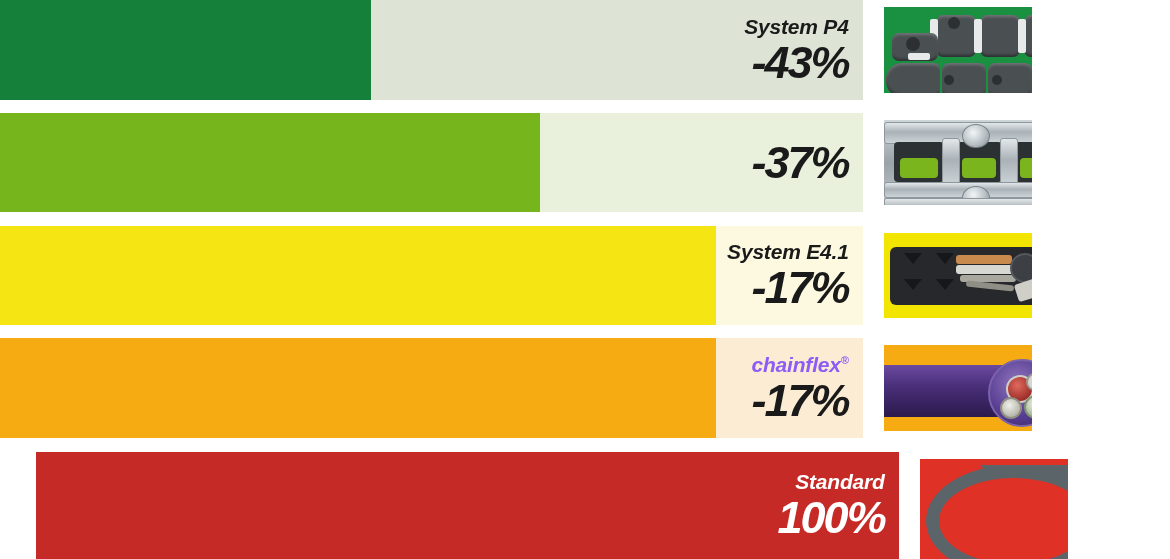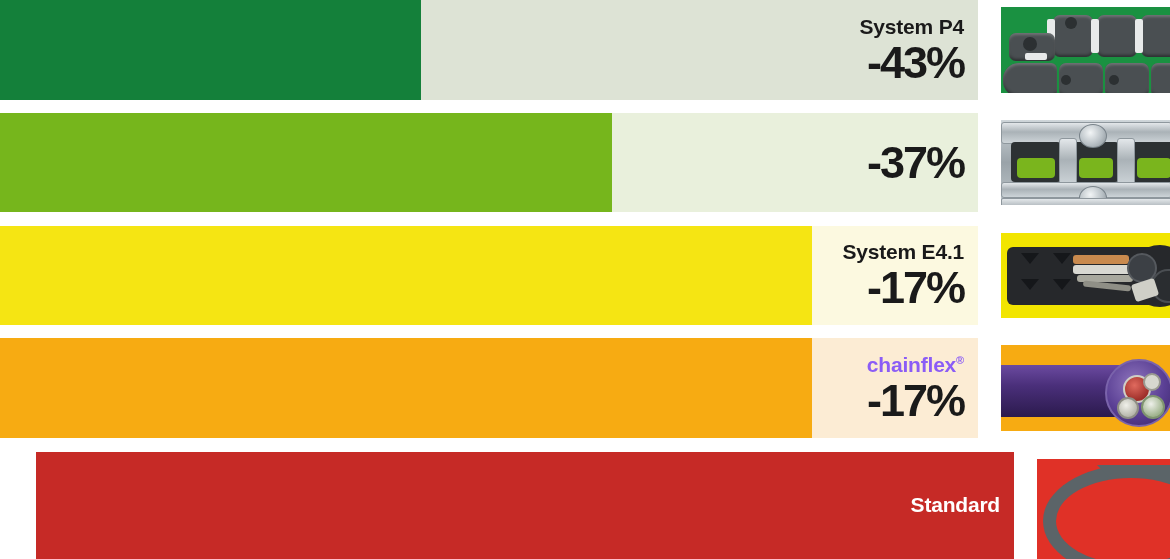--- a/index.html
+++ b/index.html
@@ -9,24 +9,25 @@
   }
   body {
     width: 1170px;
     height: 559px;
     font-family: "Liberation Sans", sans-serif;
     overflow: hidden;
   }
 
   #chart {
     position: relative;
-    width: 1170px;
+    width: 1032px;
     height: 559px;
     display: flex;
     flex-direction: column;
+    font-style: italic;
   }
 
   .row {
     position: relative;
     display: flex;
     flex-direction: row;
     align-items: stretch;
     width: 100%;
   }
 
@@ -322,20 +323,21 @@
   <div class="row-gap" style="height:14px;"></div>
 
   <div class="row" style="height:107px;margin-left:36px;">
     <div class="bar-area">
       <div class="bar-track" style="background:#c62a26;"></div>
       <div class="bar-fill" style="width:100%;background:#c62a26;"></div>
       <div class="bar-labels">
         <div class="label-name" style="color:#ffffff;">
           <span>Standard</span><sup></sup>
         </div>
+        <div class="label-value" style="color:#ffffff;">100%</div>
       </div>
     </div>
     <div class="mid-gap"></div>
     <div class="thumb" style="background:#ffffff;">
       <div class="thumb-photo" style="background:#e03127;bottom:0;">
         <div class="art">
           <div class="std-loop" style="left:6px;top:6px;width:150px;height:86px;border-right-color:transparent;"></div>
           <div class="std-loop" style="left:60px;top:6px;width:180px;height:86px;border-left-color:transparent;border-radius:0;"></div>
         </div>
       </div>

